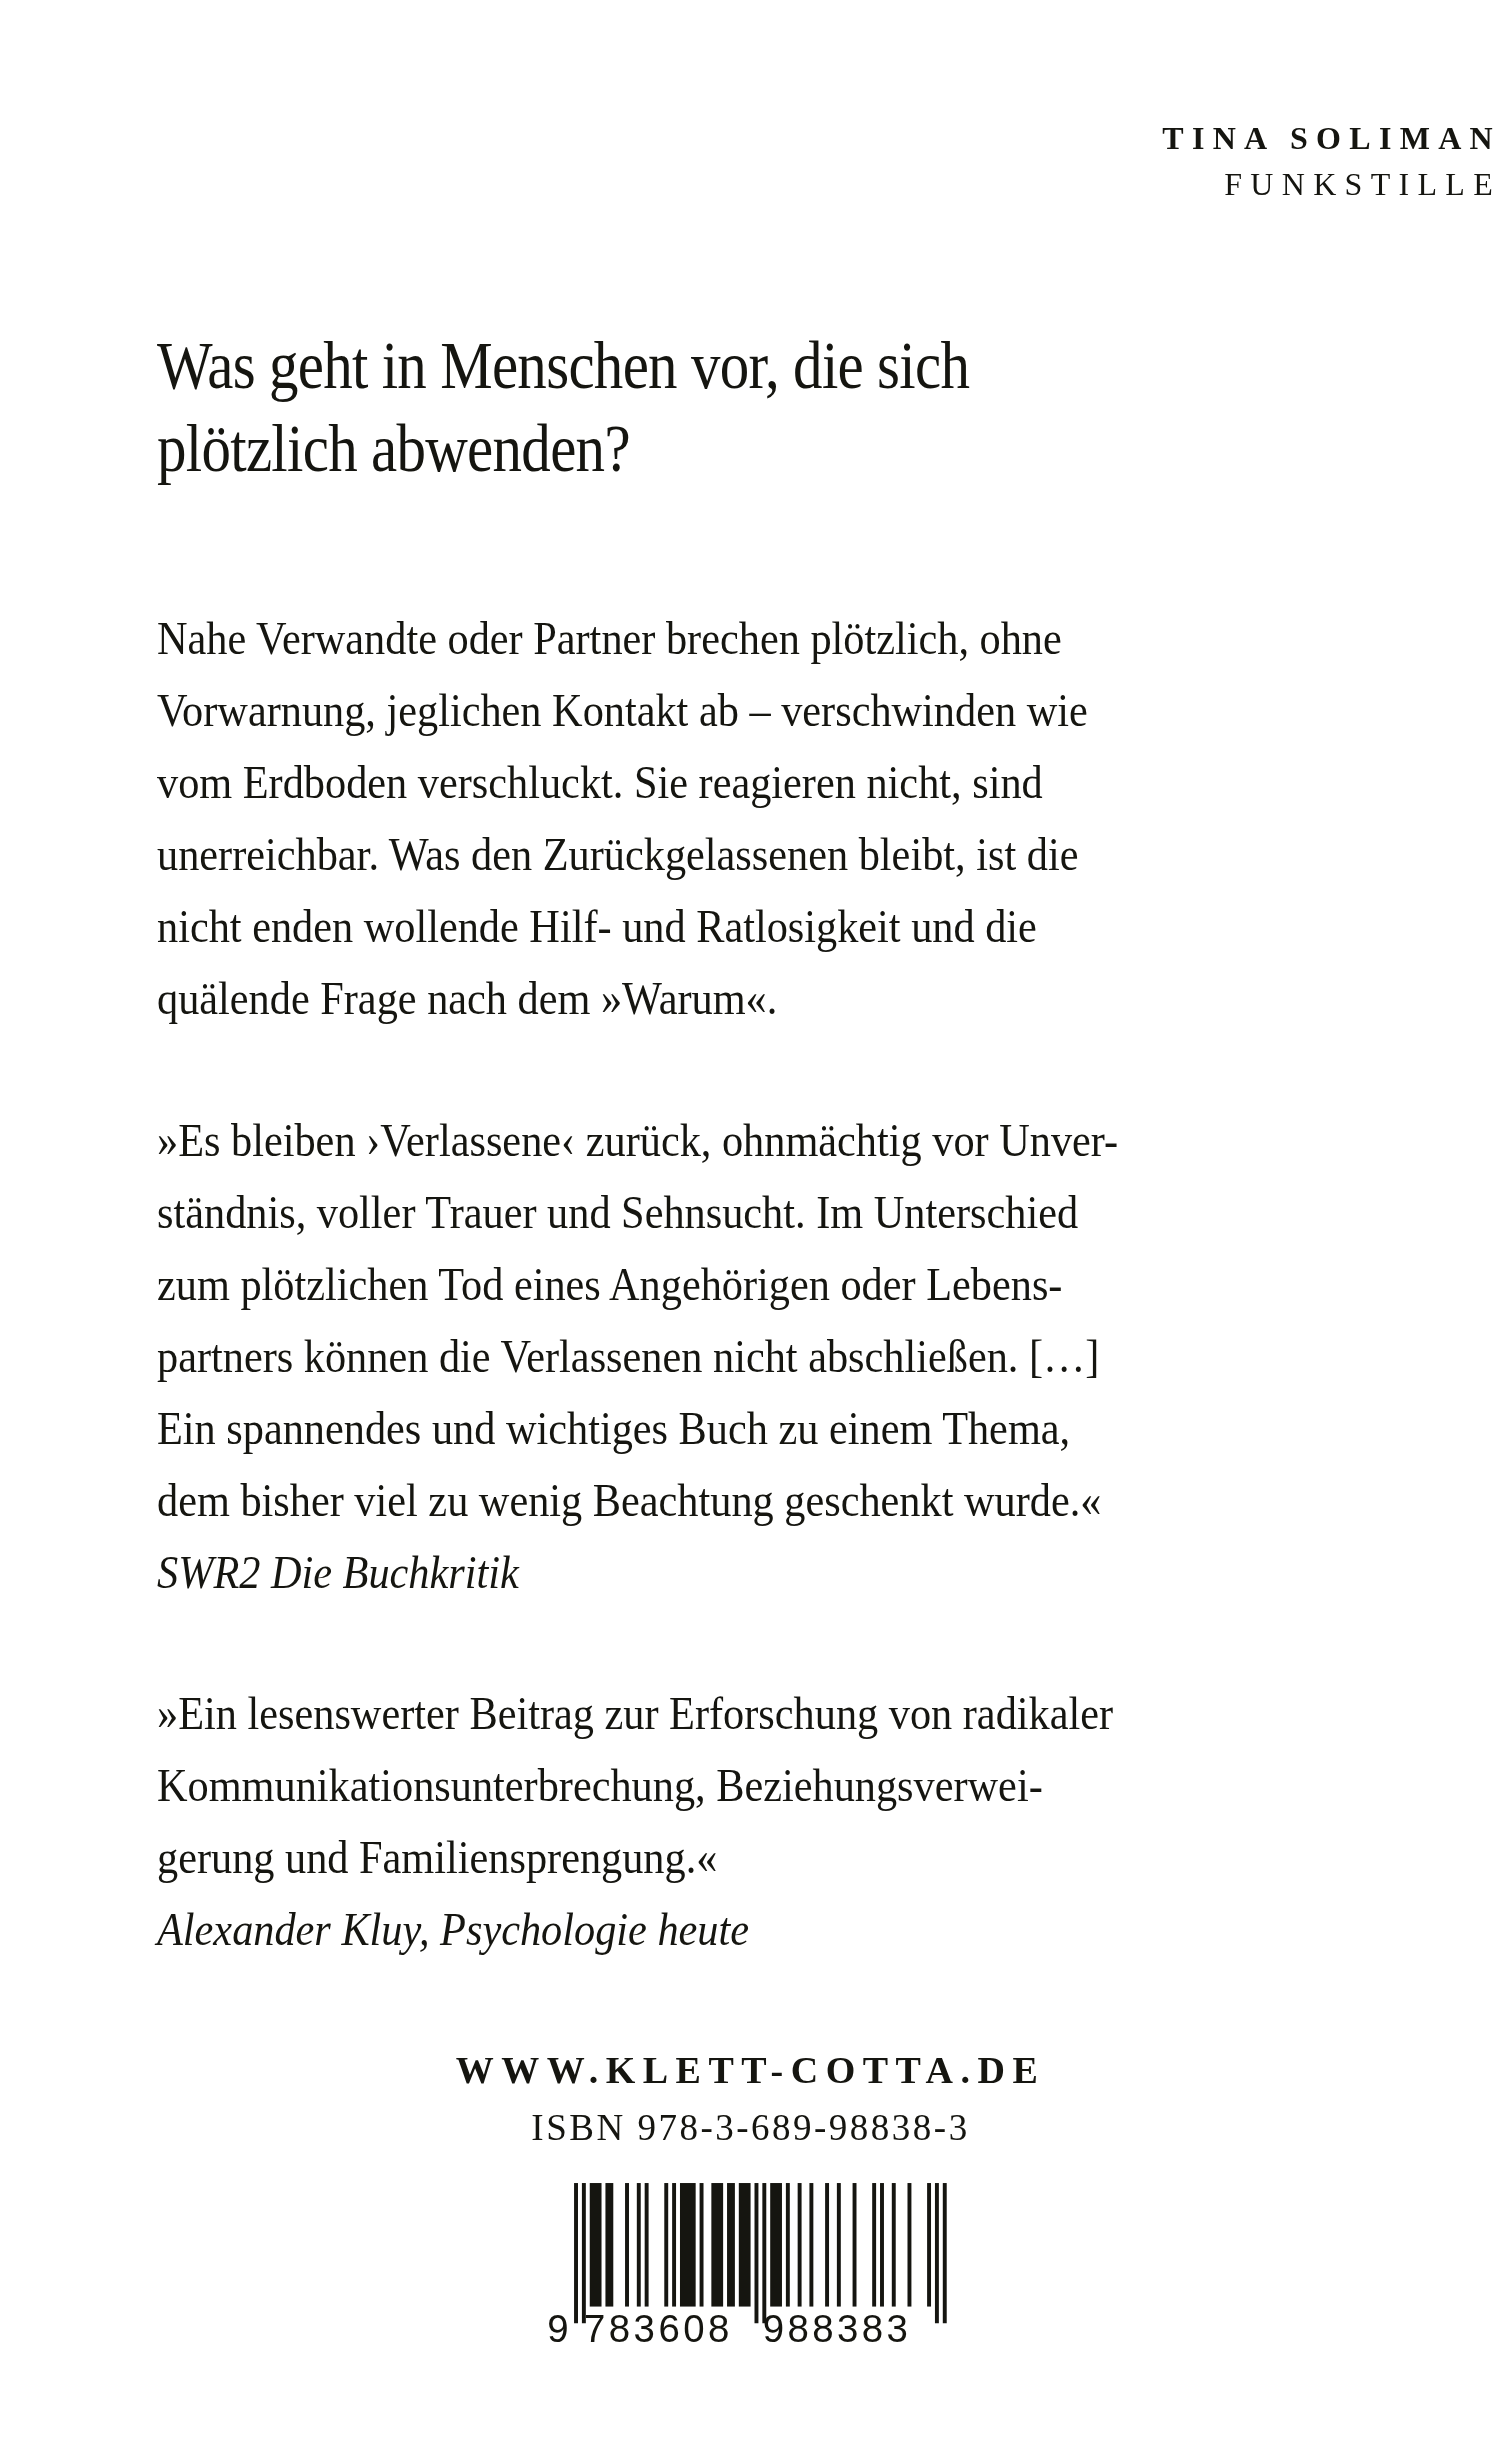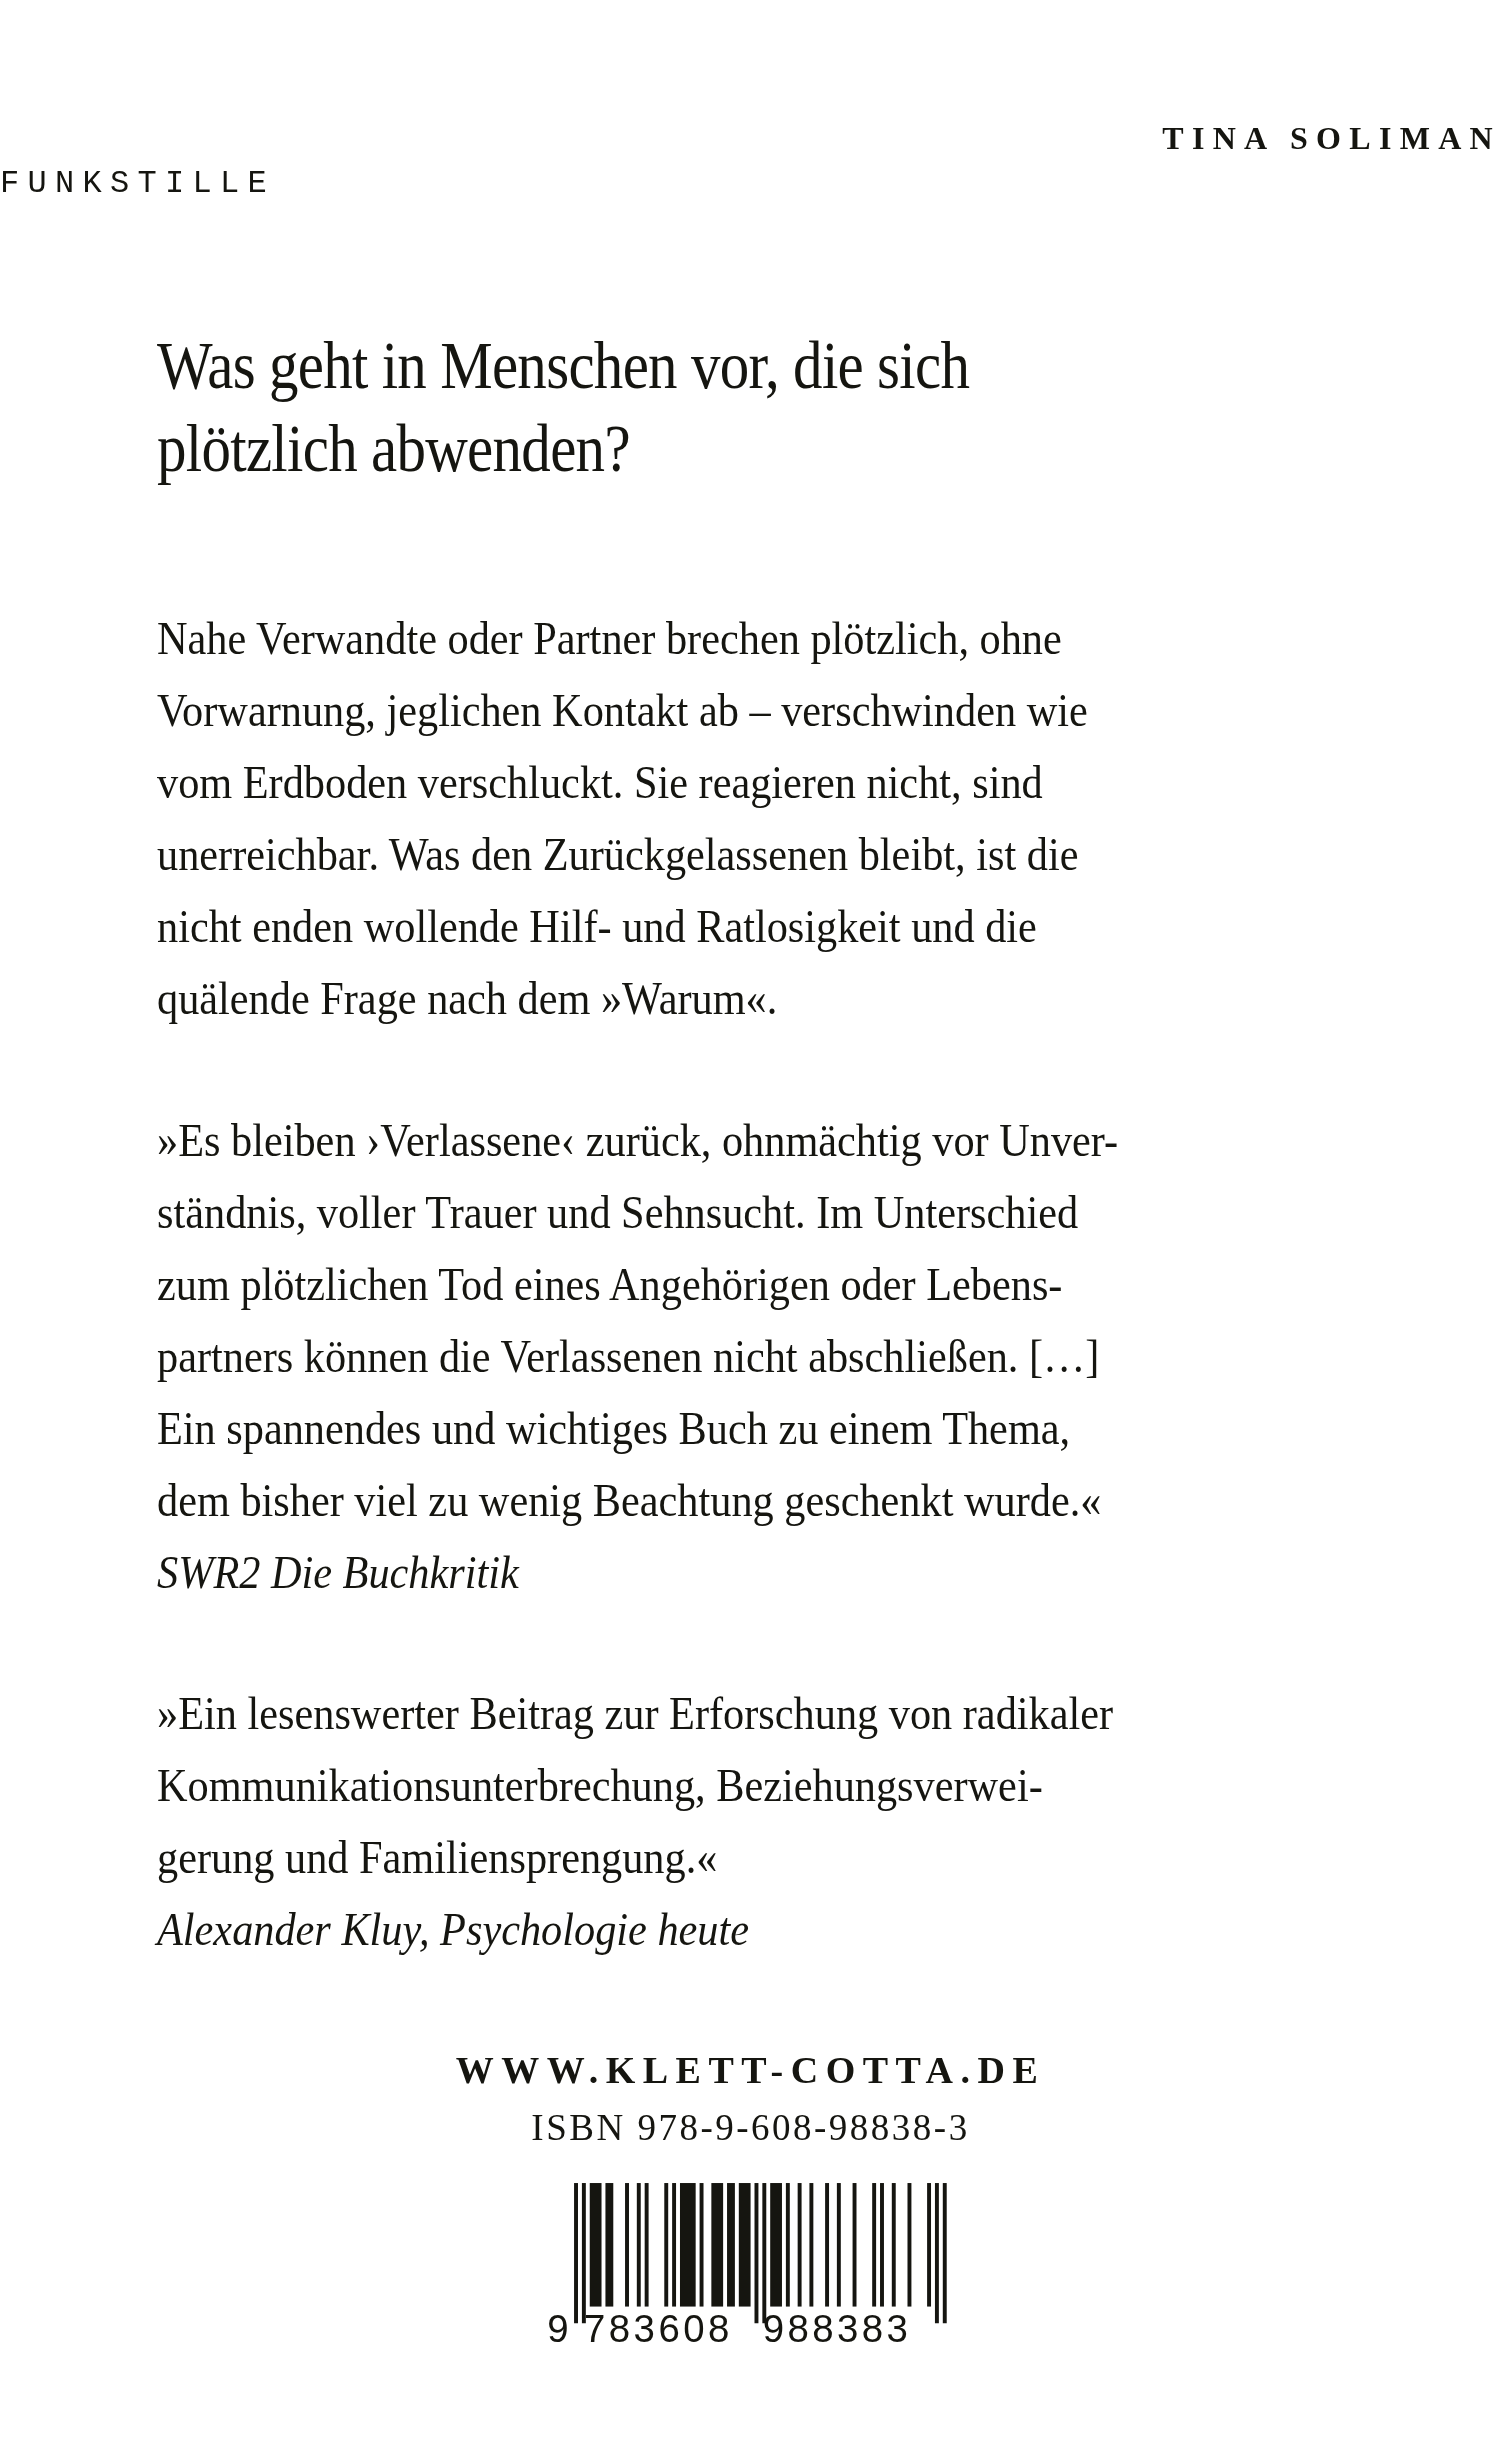--- a/index.html
+++ b/index.html
@@ -7,22 +7,22 @@
       width: 1501px; height: 2462px; position: relative; overflow: hidden;
       color: #151510;
       font-family: "Liberation Serif", "DejaVu Serif", serif;
     }
     .abs { position: absolute; }
     .author {
       left: 0; width: 1501px; top: 117px; text-align: right;
       font-size: 32px; font-weight: bold; letter-spacing: 8.3px; line-height: 42px;
     }
     .title {
-      left: 0; width: 1501px; top: 163px; text-align: left;
-      font-size: 32px; font-weight: normal; letter-spacing: 8.3px; line-height: 42px; font-family: Liberation Mono, monospace;
+      left: 0; width: 1501px; top: 163px; text-align: right;
+      font-size: 32px; font-weight: normal; letter-spacing: 8.3px; line-height: 42px;
     }
     .headline {
       left: 157px; top: 324px; width: 1201px;
       font-size: 67px; line-height: 83px; letter-spacing: -0.8px;
       transform: scaleX(0.88); transform-origin: left top;
     }
     .headline div { white-space: nowrap; }
     .body-block {
       left: 157px; width: 1335px;
       font-size: 47px; line-height: 72px;
@@ -75,21 +75,21 @@
 </div>
 
 <div class="abs body-block p3">
   <div>»Ein lesenswerter Beitrag zur Erforschung von radikaler</div>
   <div>Kommunikationsunterbrechung, Beziehungsverwei-</div>
   <div>gerung und Familiensprengung.«</div>
   <div class="source">Alexander Kluy, Psychologie heute</div>
 </div>
 
 <div class="abs url">WWW.KLETT-COTTA.DE</div>
-<div class="abs isbn">ISBN 978-9-608-98838-3</div>
+<div class="abs isbn">ISBN 978-3-689-98838-3</div>
 
 <div class="abs barcode">
   <svg id="bc" width="434" height="167" viewBox="0 0 520 200" xmlns="http://www.w3.org/2000/svg">
     <g id="bars" fill="#151510">
         <rect x="48.00" y="0" width="4.70" height="168"></rect>
         <rect x="57.40" y="0" width="4.70" height="168"></rect>
         <rect x="66.80" y="0" width="14.10" height="148"></rect>
         <rect x="85.60" y="0" width="9.40" height="148"></rect>
         <rect x="109.10" y="0" width="4.70" height="148"></rect>
         <rect x="123.20" y="0" width="4.70" height="148"></rect>

